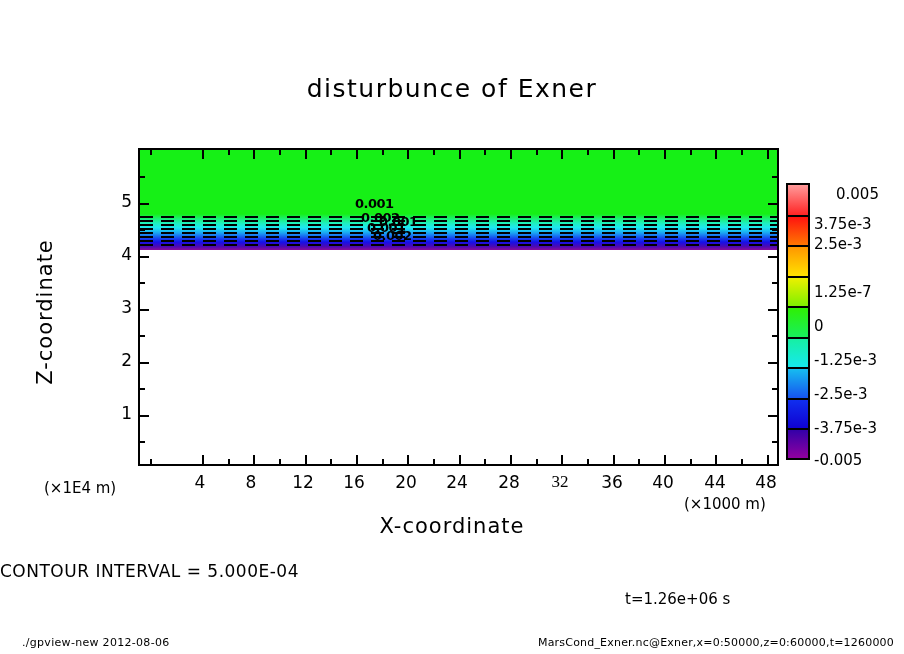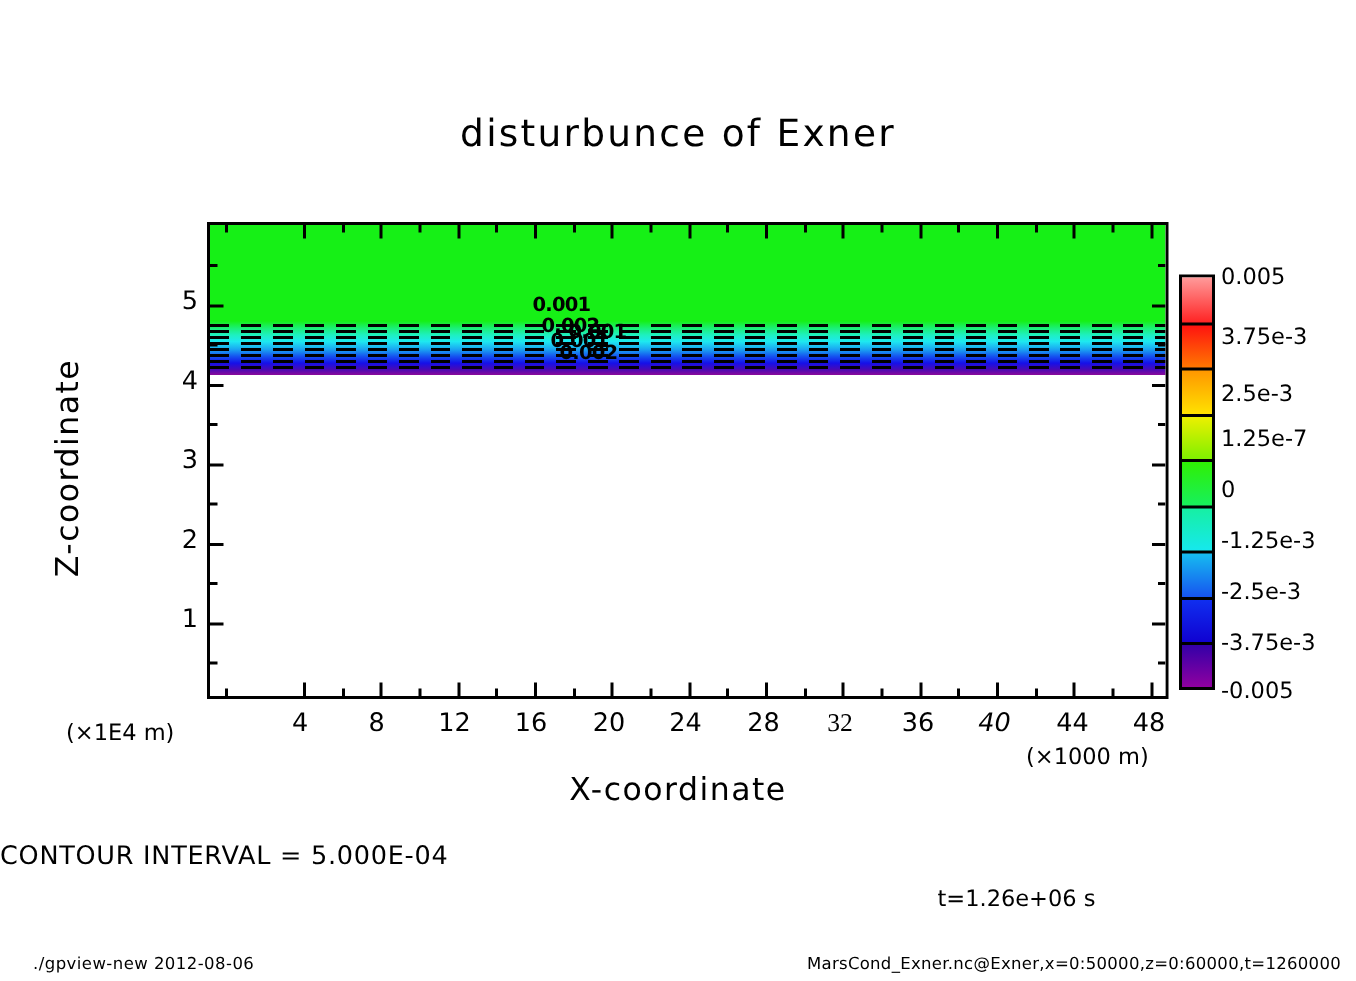--- a/index.html
+++ b/index.html
@@ -217,21 +217,21 @@
 
 <div class="xlabel-txt" style="left:200px;">4</div>
 <div class="xlabel-txt" style="left:251px;">8</div>
 <div class="xlabel-txt" style="left:303px;">12</div>
 <div class="xlabel-txt" style="left:354px;">16</div>
 <div class="xlabel-txt" style="left:406px;">20</div>
 <div class="xlabel-txt" style="left:457px;">24</div>
 <div class="xlabel-txt" style="left:509px;">28</div>
 <div class="xlabel-txt" style="left:560px;font-family:Liberation Serif, serif;">32</div>
 <div class="xlabel-txt" style="left:612px;">36</div>
-<div class="xlabel-txt" style="left:663px;font-style:italic;">40</div>
+<div class="xlabel-txt" style="left:663px;">40</div>
 <div class="xlabel-txt" style="left:715px;">44</div>
 <div class="xlabel-txt" style="left:766px;">48</div>
 
 <div class="ylabel-txt" style="top:413px;">1</div>
 <div class="ylabel-txt" style="top:360px;">2</div>
 <div class="ylabel-txt" style="top:307px;">3</div>
 <div class="ylabel-txt" style="top:254px;">4</div>
 <div class="ylabel-txt" style="top:201px;">5</div>
 
 <div class="abs" id="x-axis-title">X-coordinate</div>
@@ -253,23 +253,23 @@
   <div class="cb-sep" style="top:29.5px;"></div>
   <div class="cb-sep" style="top:60px;"></div>
   <div class="cb-sep" style="top:90.5px;"></div>
   <div class="cb-sep" style="top:121px;"></div>
   <div class="cb-sep" style="top:151.5px;"></div>
   <div class="cb-sep" style="top:182px;"></div>
   <div class="cb-sep" style="top:212.5px;"></div>
   <div class="cb-sep" style="top:243px;"></div>
 </div>
 
-<div class="cb-label" style="top:184px;">0.005</div>
+<div class="cb-label" style="top:194px;margin-left:22px;">0.005</div>
 <div class="cb-label" style="top:224px;">3.75e-3</div>
-<div class="cb-label" style="top:262px;">2.5e-3</div>
+<div class="cb-label" style="top:244px;">2.5e-3</div>
 <div class="cb-label" style="top:292px;">1.25e-7</div>
 <div class="cb-label" style="top:326px;">0</div>
 <div class="cb-label" style="top:360px;">-1.25e-3</div>
 <div class="cb-label" style="top:394px;">-2.5e-3</div>
 <div class="cb-label" style="top:428px;">-3.75e-3</div>
 <div class="cb-label" style="top:460px;">-0.005</div>
 
 <div class="abs" id="contour-interval">CONTOUR INTERVAL = 5.000E-04</div>
 <div class="abs" id="time-stamp">t=1.26e+06 s</div>
 <div class="abs" id="footer-left">./gpview-new  2012-08-06</div>

